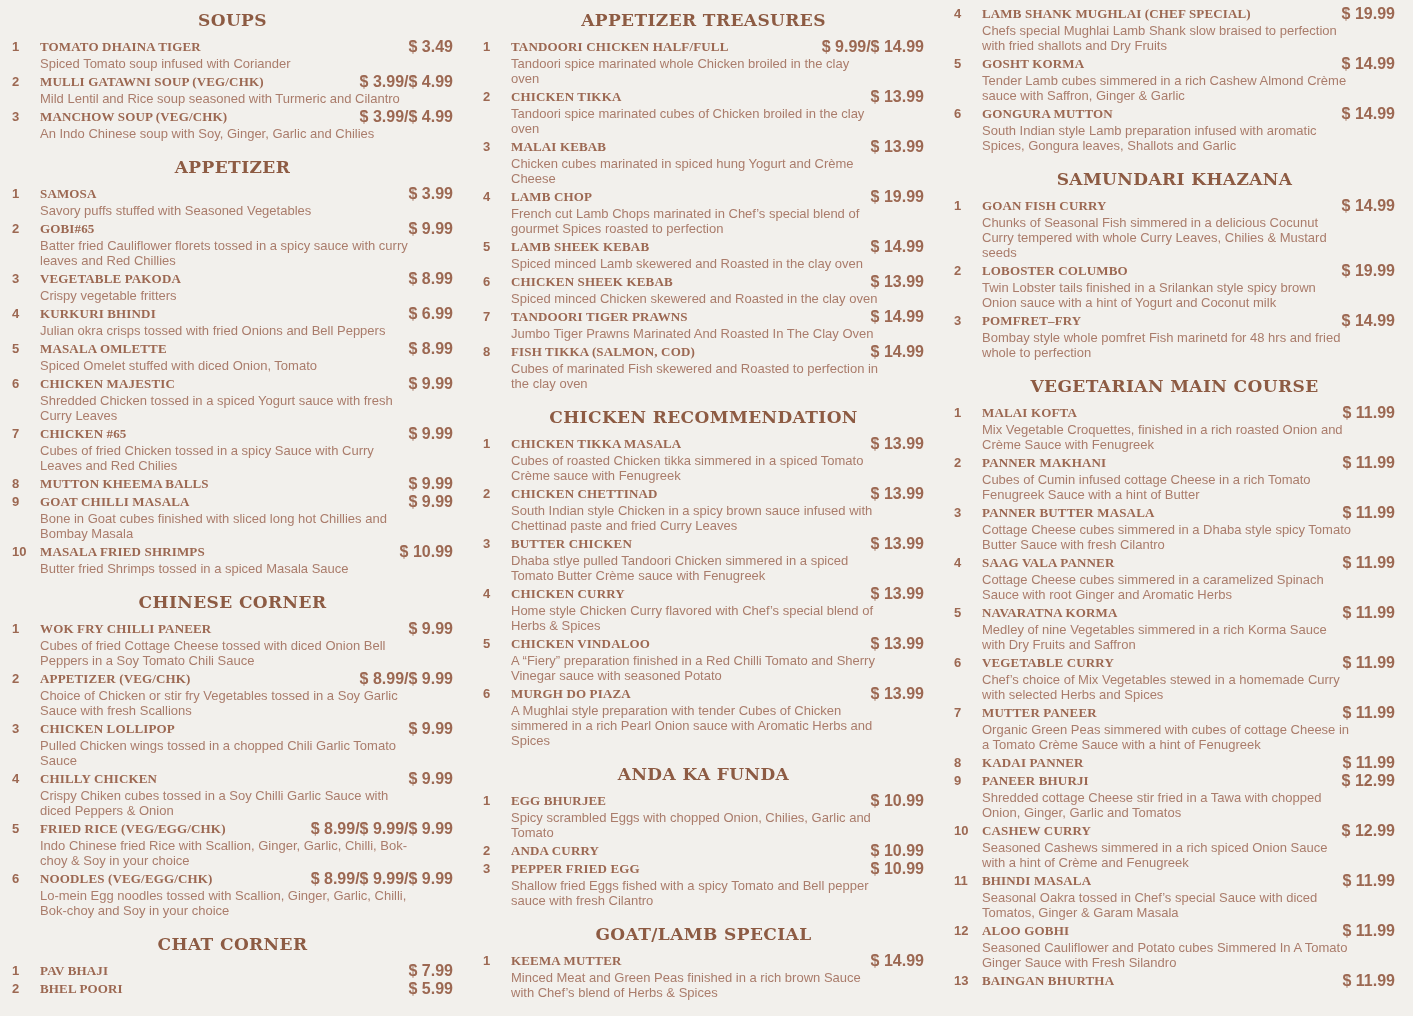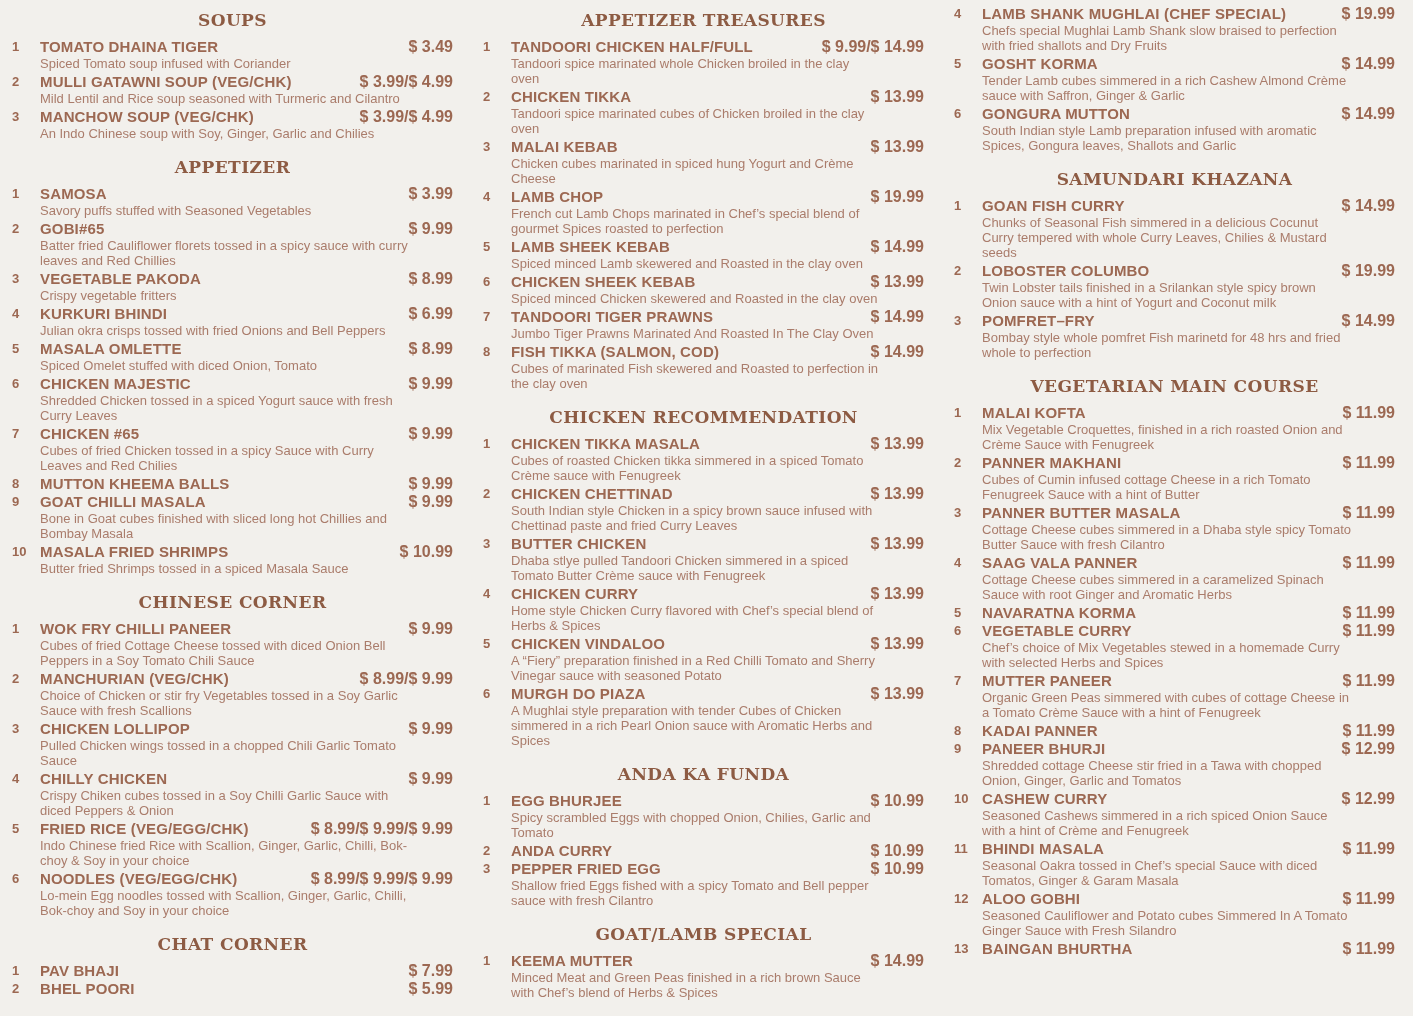--- a/index.html
+++ b/index.html
@@ -25,23 +25,24 @@
     display:grid;
     grid-template-columns:26px 1fr auto;
     column-gap:2px;
     margin-bottom:2px;
   }
   .mi .num{
     font-weight:bold;font-size:13px;line-height:16px;
     color:var(--item,#9c6852);
   }
   .mi .name{
-    font-weight:bold;font-size:15px;line-height:16px;
+    font-weight:bold;font-size:13px;line-height:16px;
     letter-spacing:.15px;
     color:var(--item,#9c6852);
+    font-family:Liberation Serif, serif;
   }
   .mi .price{
     font-weight:bold;font-size:16px;line-height:16px;
     white-space:nowrap;padding-left:8px;
     color:var(--item,#9c6852);
   }
   .mi .desc{
     grid-column:2/4;
     font-size:13px;line-height:15px;
     padding-right:44px;
@@ -137,21 +138,21 @@
         </div>
         <div class="sec-title">CHINESE CORNER</div>
         <div class="mi">
           <span class="num">1</span>
           <span class="name">WOK FRY CHILLI PANEER</span>
           <span class="price">$ 9.99</span>
           <div class="desc">Cubes of fried Cottage Cheese tossed with diced Onion Bell Peppers in a Soy Tomato Chili Sauce</div>
         </div>
         <div class="mi">
           <span class="num">2</span>
-          <span class="name">MANCHURIAN (VEG/CHK)</span>
+          <span class="name">APPETIZER (VEG/CHK)</span>
           <span class="price">$ 8.99/$ 9.99</span>
           <div class="desc">Choice of Chicken or stir fry Vegetables tossed in a Soy Garlic Sauce with fresh Scallions</div>
         </div>
         <div class="mi">
           <span class="num">3</span>
           <span class="name">CHICKEN LOLLIPOP</span>
           <span class="price">$ 9.99</span>
           <div class="desc">Pulled Chicken wings tossed in a chopped Chili Garlic Tomato Sauce</div>
         </div>
         <div class="mi">
@@ -357,20 +358,21 @@
         <div class="mi">
           <span class="num">4</span>
           <span class="name">SAAG VALA PANNER</span>
           <span class="price">$ 11.99</span>
           <div class="desc">Cottage Cheese cubes simmered in a caramelized Spinach Sauce with root Ginger and Aromatic Herbs</div>
         </div>
         <div class="mi">
           <span class="num">5</span>
           <span class="name">NAVARATNA KORMA</span>
           <span class="price">$ 11.99</span>
+          <div class="desc">Medley of nine Vegetables simmered in a rich Korma Sauce with Dry Fruits and Saffron</div>
         </div>
         <div class="mi">
           <span class="num">6</span>
           <span class="name">VEGETABLE CURRY</span>
           <span class="price">$ 11.99</span>
           <div class="desc">Chef’s choice of Mix Vegetables stewed in a homemade Curry with selected Herbs and Spices</div>
         </div>
         <div class="mi">
           <span class="num">7</span>
           <span class="name">MUTTER PANEER</span>

